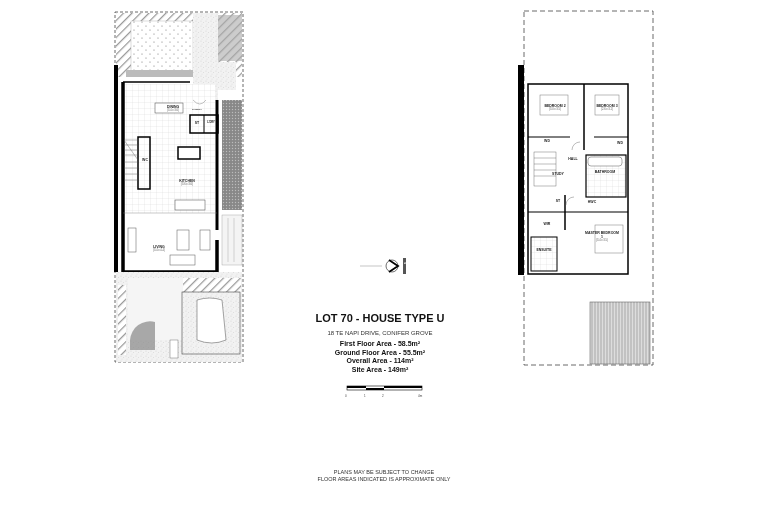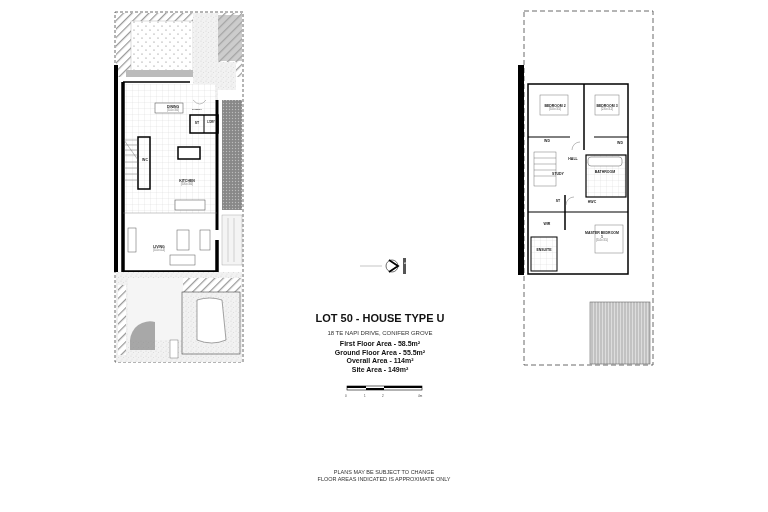--- a/index.html
+++ b/index.html
@@ -184,21 +184,21 @@
 <div class="abs lbl" style="left:614px;top:141px;width:12px;">WD</div>
 <div class="abs lbl" style="left:565px;top:157px;width:16px;">HALL</div>
 <div class="abs lbl" style="left:550px;top:172px;width:16px;">STUDY</div>
 <div class="abs lbl" style="left:588px;top:170px;width:34px;">BATHROOM</div>
 <div class="abs lbl" style="left:553px;top:199px;width:10px;">ST</div>
 <div class="abs lbl" style="left:585px;top:200px;width:14px;">HWC</div>
 <div class="abs lbl" style="left:541px;top:222px;width:12px;">WIR</div>
 <div class="abs lbl" style="left:584px;top:231px;width:36px;"><span>MASTER BEDROOM 1</span><span class="sub">(3.4 x 3.5)</span></div>
 <div class="abs lbl" style="left:533px;top:248px;width:22px;">ENSUITE</div>
 
-<div class="abs title">LOT 50 - HOUSE TYPE U</div>
+<div class="abs title">LOT 70 - HOUSE TYPE U</div>
 <div class="abs addr">18 TE NAPI DRIVE, CONIFER GROVE</div>
 <div class="abs areas">
   <div>First Floor Area - 58.5m²</div>
   <div>Ground Floor Area - 55.5m²</div>
   <div>Overall Area - 114m²</div>
   <div>Site Area - 149m²</div>
 </div>
 
 <div class="abs scale-lbl" style="left:345px;top:394px;">0</div>
 <div class="abs scale-lbl" style="left:364px;top:394px;">1</div>

